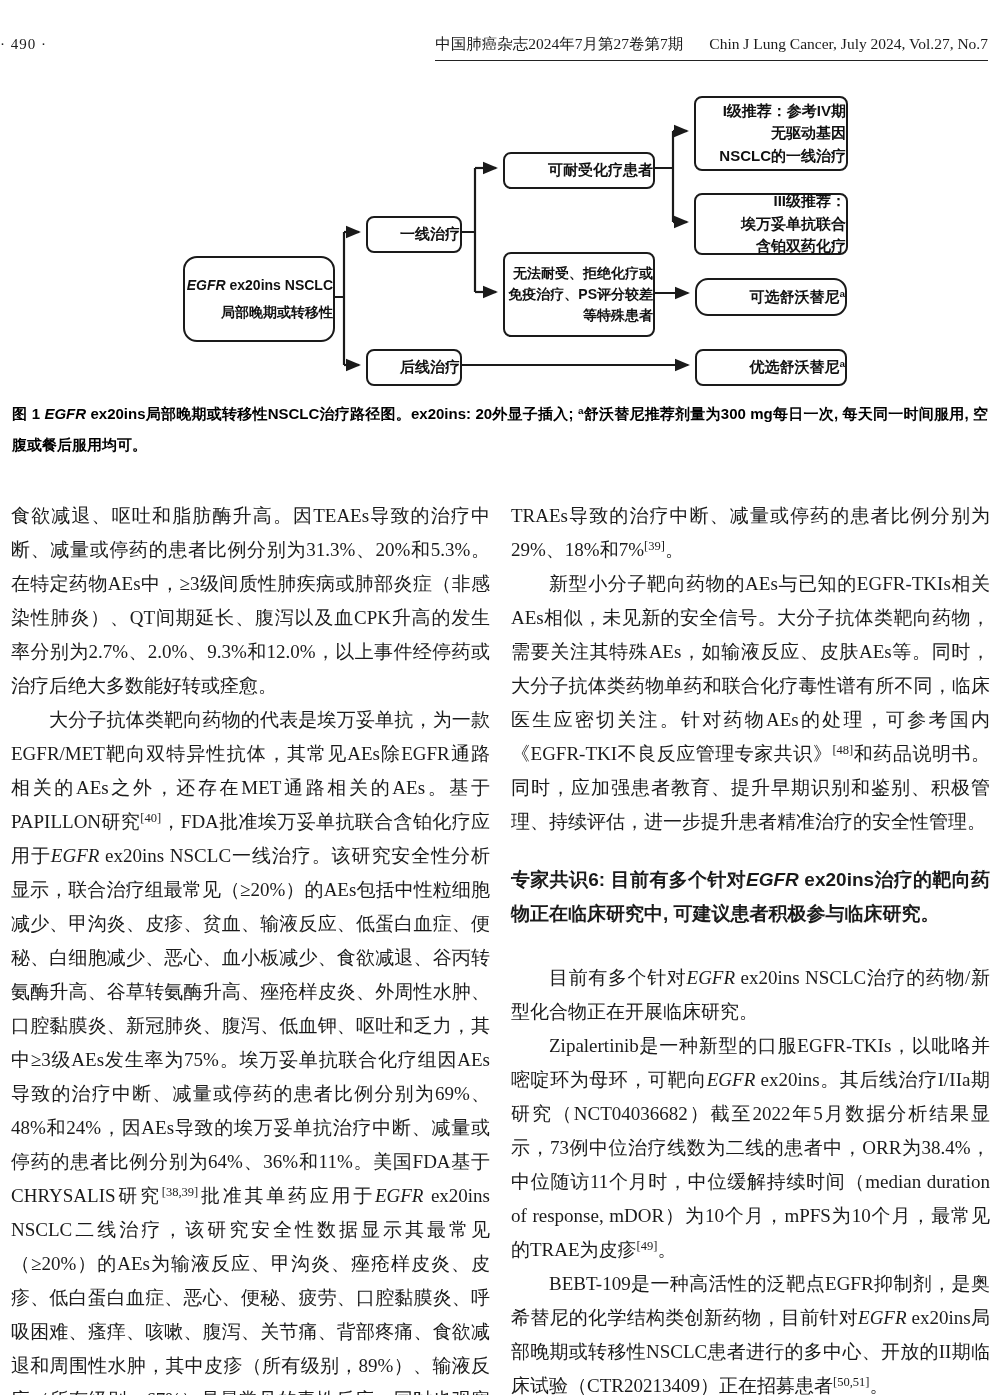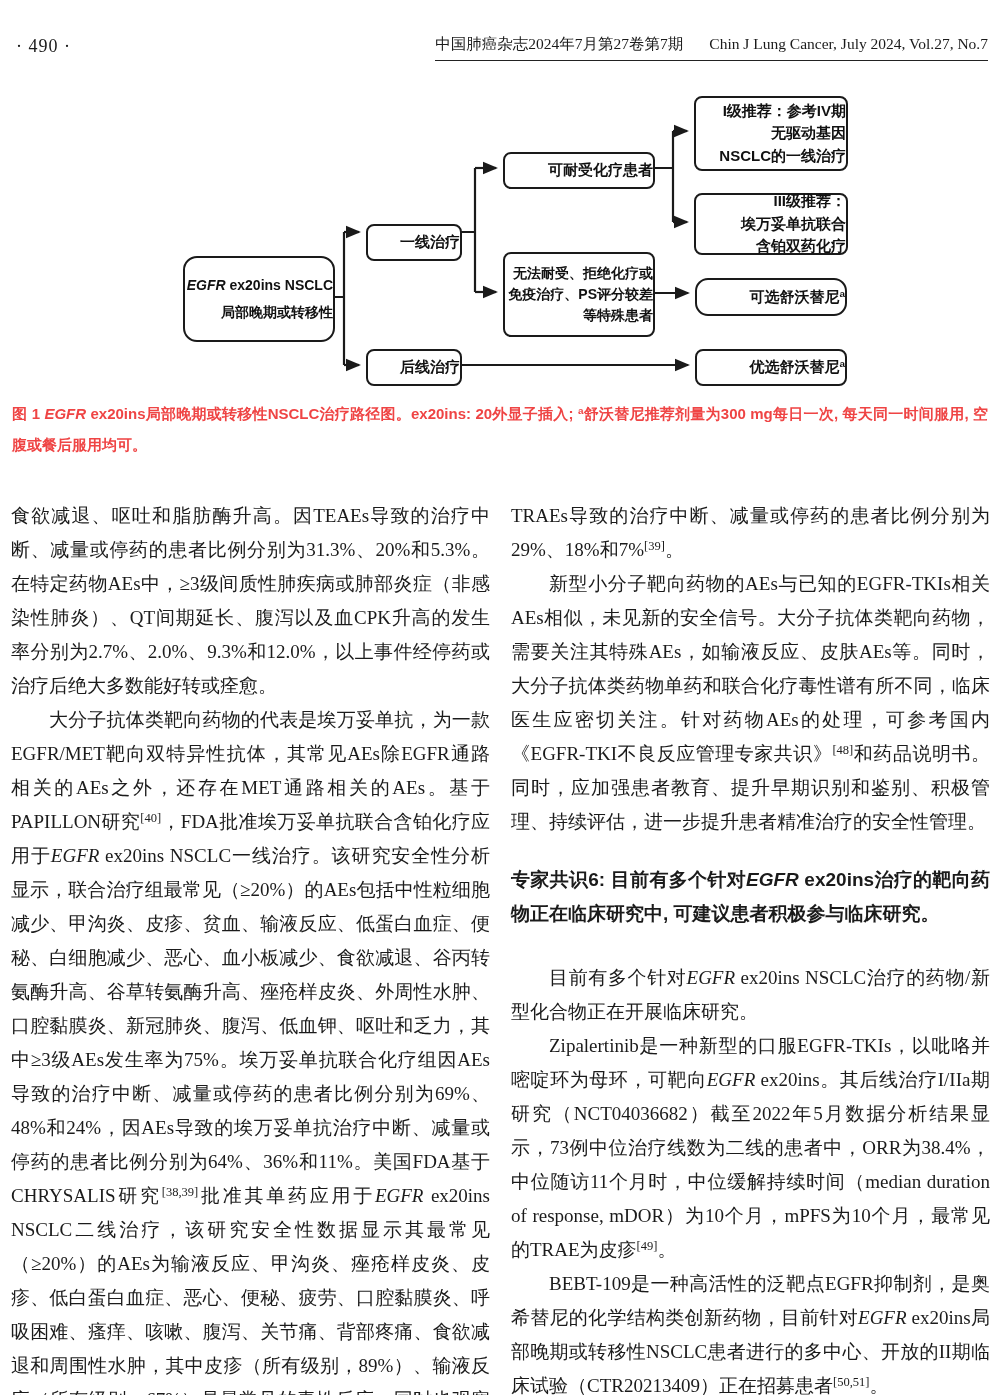--- a/index.html
+++ b/index.html
@@ -1,42 +1,42 @@
 <!DOCTYPE html>
 <html><head>
 <meta charset="utf-8">
 <style>
   html,body{margin:0;padding:0;background:#e8e8e8;}
   #page{position:relative;width:1000px;height:1395px;background:#ffffff;overflow:hidden;
         font-family:"Liberation Serif","DejaVu Serif",serif;color:#1b1b1b;}
   
-  .hdr-left{position:absolute;left:16px;top:36px;font-size:18px;letter-spacing:1px;}
+  .hdr-left{position:absolute;left:0;top:36px;font-size:15px;letter-spacing:1px;}
   .hdr-right{position:absolute;right:12px;top:34px;font-size:15.5px;white-space:nowrap;
              border-bottom:1.5px solid #222;padding-bottom:5px;}
   .hdr-gap{display:inline-block;width:26px;}
   
   #fc{position:absolute;left:0;top:88px;width:1000px;height:302px;}
   #fc svg{position:absolute;left:0;top:0;}
   .fc-box{position:absolute;border:2.6px solid #1a1a1a;border-radius:8px;background:#fff;
           display:flex;flex-direction:column;align-items:flex-end;justify-content:center;
           text-align:center;font-family:"Liberation Sans","DejaVu Sans",sans-serif;
           font-weight:700;font-size:15px;line-height:1.5;color:#111;}
   .fc-line{white-space:nowrap;}
   #nb-root{left:183px;top:168px;width:148px;height:82px;border-radius:14px;font-size:14px;line-height:1.9;}
-  #nb-first{left:366px;top:136px;width:92px;height:33px;}
+  #nb-first{left:366px;top:128px;width:92px;height:33px;}
   #nb-later{left:366px;top:261px;width:92px;height:33px;}
   #nb-tol{left:503px;top:64px;width:148px;height:33px;}
   #nb-spec{left:503px;top:164px;width:148px;height:81px;font-size:14px;}
   #nb-rec1{left:694px;top:8px;width:150px;height:71px;}
   #nb-rec3{left:694px;top:105px;width:150px;height:58px;}
   #nb-opt{left:695px;top:190px;width:148px;height:34px;border-radius:13px;}
   #nb-pref{left:695px;top:261px;width:148px;height:33px;}
   
   #caption{position:absolute;left:12px;top:398px;width:976px;
-           font-family:"Liberation Sans","DejaVu Sans",sans-serif;font-weight:700;color:#ef4444;}
+           font-family:"Liberation Sans","DejaVu Sans",sans-serif;font-weight:700;color:#000000;}
   #cap-cn{font-size:15px;line-height:31px;text-align:justify;}
   #cap-en{font-size:15px;line-height:27px;margin-top:2px;}
   
   .col{position:absolute;top:499px;width:479px;font-size:19px;line-height:34px;}
   #col-left{left:11px;}
   #col-right{left:511px;}
   .para{margin:0;text-align:justify;}
   .para.indent{text-indent:2em;}
   .para.cont{text-indent:0;}
   .para.consensus{font-family:Liberation Sans, sans-serif;font-weight:700;

